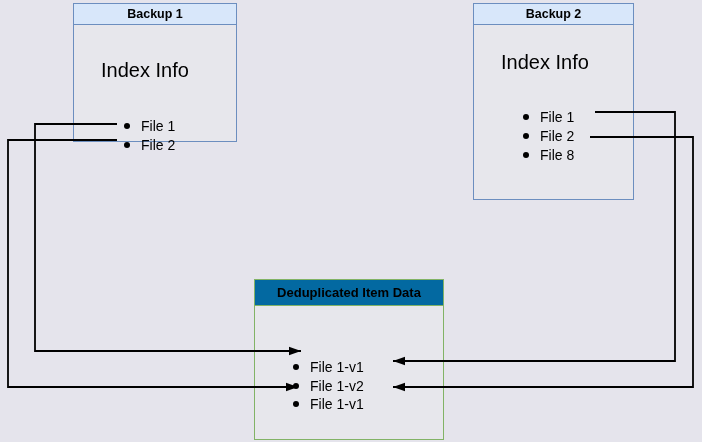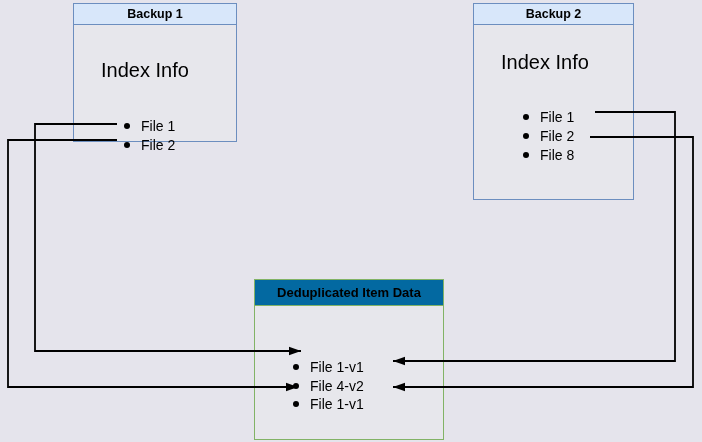--- a/index.html
+++ b/index.html
@@ -93,21 +93,21 @@
   <div class="node green" id="dedup-box">
     <div class="node-header">Deduplicated Item Data</div>
   </div>
   <div class="file-list" id="dedup-list">
     <div class="file-row">
       <span class="bullet"></span>
       <span>File 1-v1</span>
     </div>
     <div class="file-row">
       <span class="bullet"></span>
-      <span>File 4-v2</span>
+      <span>File 1-v2</span>
     </div>
     <div class="file-row">
       <span class="bullet"></span>
       <span>File 1-v1</span>
     </div>
   </div>
 
   <svg class="connectors" width="702" height="442" viewBox="0 0 702 442">
     <defs>
       <marker id="arrowhead" markerWidth="14" markerHeight="10" refX="12.5" refY="5" orient="auto" markerUnits="userSpaceOnUse">

